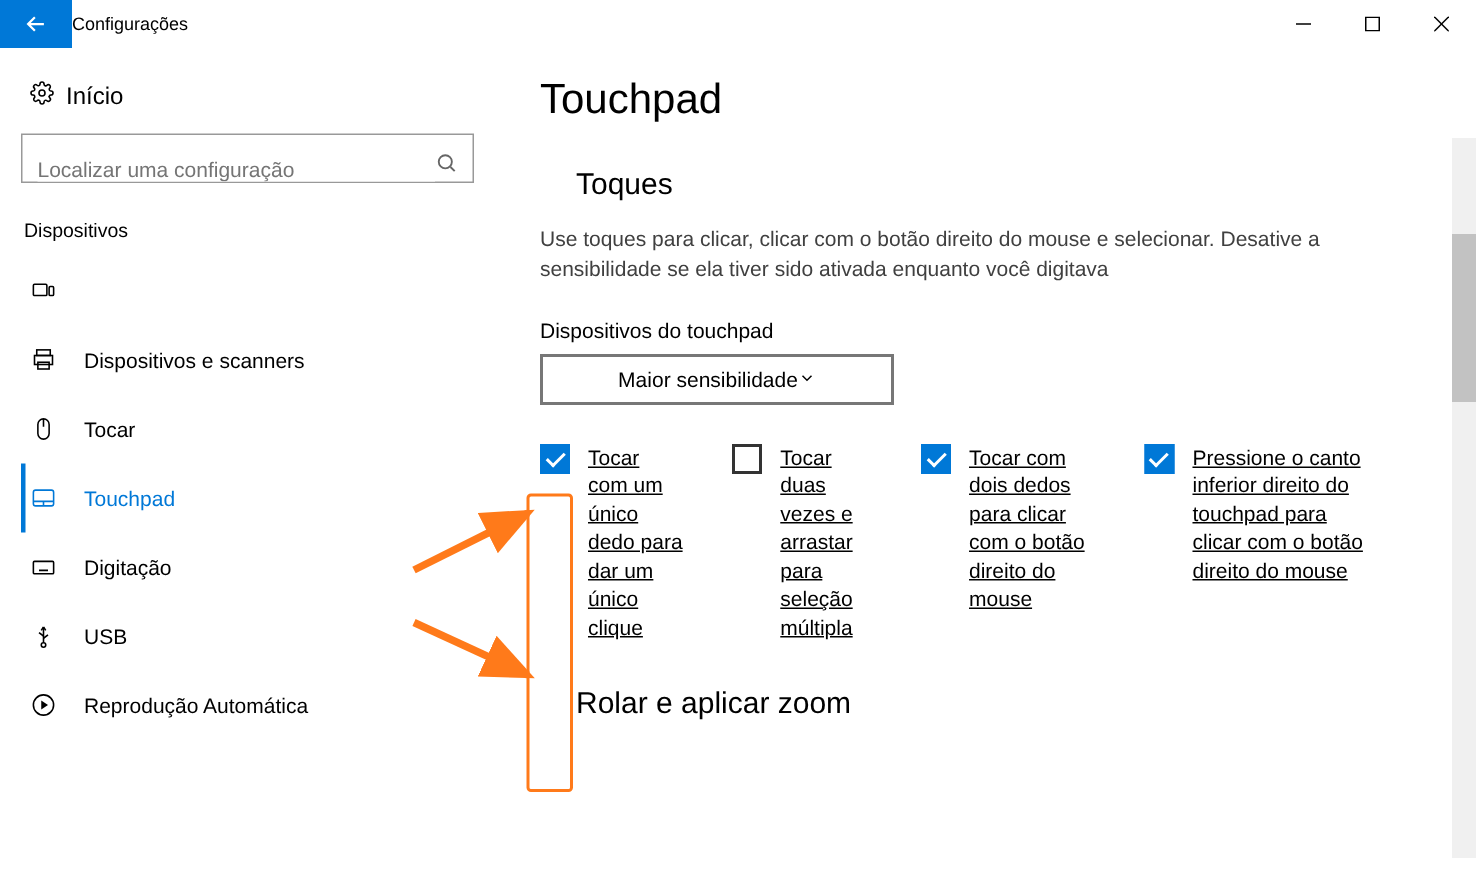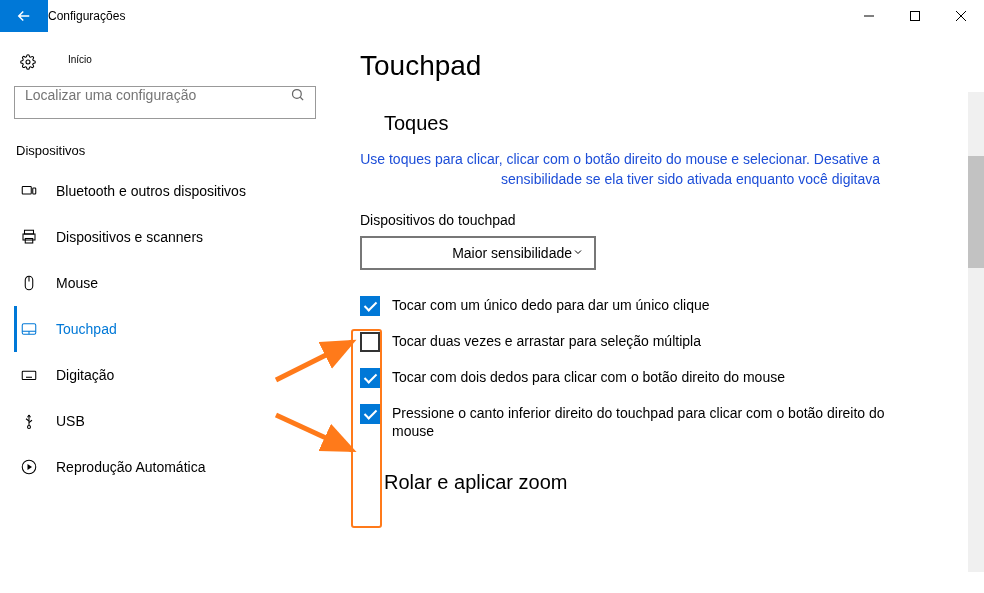--- a/index.html
+++ b/index.html
@@ -8,35 +8,35 @@
 .titlebar { height: 32px; display: flex; align-items: stretch; border-bottom: none; }
 .back-btn { width: 48px; background: #0078d7; display: flex; align-items: center; justify-content: center; color: #fff; }
 .title-text { flex: 1; display: flex; align-items: center; font-size: 12px; color: #000; }
 .win-controls { display: flex; }
 .win-btn { width: 46px; display: flex; align-items: center; justify-content: center; color: #000; }
 .win-btn svg { width: 10px; height: 10px; }
 
 .body-area { display: flex; height: calc(593px - 32px); position: relative; }
 
 .sidebar { width: 330px; padding: 14px 14px 0 14px; }
-.home-row { display: flex; align-items: flex-start; gap: 32px; padding: 8px 6px 14px 6px; font-size: 10px; }
-.search-box { border: 1px solid #999; height: 33px; display: flex; align-items: flex-start; padding: 0 10px; margin-bottom: 24px; }
+.home-row { display: flex; align-items: center; gap: 8px; padding: 8px 6px 14px 6px; font-size: 16px; }
+.search-box { border: 1px solid #999; height: 33px; display: flex; align-items: flex-end; padding: 0 10px; margin-bottom: 24px; }
 .search-box input { border: none; outline: none; flex: 1; font-size: 14px; color: #666; }
 .section-label { font-size: 13px; color: #000000; padding: 0 0 10px 2px; }
 .nav-item { display: flex; align-items: center; gap: 18px; height: 46px; padding: 0 6px; font-size: 14px; cursor: pointer; }
 .nav-item.active { color: #0078d7; border-left: 3px solid #0078d7; padding-left: 3px; }
 .nav-item .icon { width: 18px; display: flex; align-items: center; justify-content: center; }
 
 .content { flex: 1; padding: 18px 26px 0 30px; position: relative; overflow: hidden; }
 .h1 { font-size: 28px; font-weight: 300; margin-bottom: 30px; }
 .h2 { font-size: 20px; font-weight: 400; margin-bottom: 14px; margin-left: 24px; }
-.desc { font-size: 14px; color: #1d4ed8; line-height: 1.45; margin-bottom: 22px; max-width: 520px; text-align: right; }
+.desc { font-size: 14px; color: #404040; line-height: 1.45; margin-bottom: 22px; max-width: 520px; }
 .label { font-size: 14px; margin-bottom: 8px; }
-.dropdown { border: 2px solid #777; height: 34px; width: 236px; display: flex; align-items: center; justify-content: flex-end; padding: 0 10px; font-size: 14px; margin-bottom: 26px; cursor: pointer; }
-.checks { display: flex; flex-direction: column; gap: 16px; max-width: 560px; margin-bottom: 30px; }
+.dropdown { border: 2px solid #777; height: 34px; width: 236px; display: flex; align-items: center; justify-content: center; padding: 0 10px; font-size: 14px; margin-bottom: 26px; cursor: pointer; }
+.checks { display: flex; flex-direction: row; gap: 32px; max-width: 560px; margin-bottom: 30px; text-decoration: underline; }
 .check-row { display: flex; align-items: flex-start; gap: 12px; font-size: 14px; line-height: 1.35; }
 .check-box { width: 20px; height: 20px; border: 2px solid #333; flex-shrink: 0; display: flex; align-items: center; justify-content: center; }
 .check-box.checked { background: #0078d7; border-color: #0078d7; }
 .check-box.checked::after { content: ""; width: 5px; height: 10px; border: solid #fff; border-width: 0 2px 2px 0; transform: rotate(45deg); margin-top: -2px; }
 
 .scrollbar-track { position: absolute; right: 0; top: 60px; width: 16px; height: 480px; background: #f0f0f0; }
 .scrollbar-thumb { position: absolute; right: 0; top: 124px; width: 16px; height: 112px; background: #c2c2c2; }
 
 .highlight-box { position: absolute; border: 2px solid #ff7a1a; border-radius: 3px; pointer-events: none; }
 .arrow { position: absolute; pointer-events: none; }
@@ -98,40 +98,39 @@
 
     <div class="section-label">Dispositivos</div>
 
     <div class="nav-item">
       <span class="icon">
         <svg width="18" height="18" viewBox="0 0 24 24" fill="none" stroke="currentColor" stroke-width="1.4">
             <rect x="3" y="6" width="12" height="10" rx="1"></rect>
             <rect x="17" y="8" width="4" height="8" rx="1"></rect>
           </svg>
       </span>
-      <span>Bluetooth e outros dispositivos</span>
     </div>
     <div class="nav-item">
       <span class="icon">
         <svg width="18" height="18" viewBox="0 0 24 24" fill="none" stroke="currentColor" stroke-width="1.4">
             <rect x="6" y="3" width="12" height="5"></rect>
             <rect x="4" y="8" width="16" height="8"></rect>
             <rect x="7" y="14" width="10" height="6"></rect>
           </svg>
       </span>
       <span>Dispositivos e scanners</span>
     </div>
     <div class="nav-item">
       <span class="icon">
         <svg width="18" height="18" viewBox="0 0 24 24" fill="none" stroke="currentColor" stroke-width="1.4">
             <rect x="7" y="3" width="10" height="18" rx="5"></rect>
             <line x1="12" y1="3" x2="12" y2="10"></line>
           </svg>
       </span>
-      <span>Mouse</span>
+      <span>Tocar</span>
     </div>
     <div class="nav-item active">
       <span class="icon">
         <svg width="18" height="18" viewBox="0 0 24 24" fill="none" stroke="currentColor" stroke-width="1.4">
             <rect x="3" y="5" width="18" height="14" rx="2"></rect>
             <line x1="3" y1="15" x2="21" y2="15"></line>
             <line x1="12" y1="15" x2="12" y2="19"></line>
           </svg>
       </span>
       <span>Touchpad</span>

